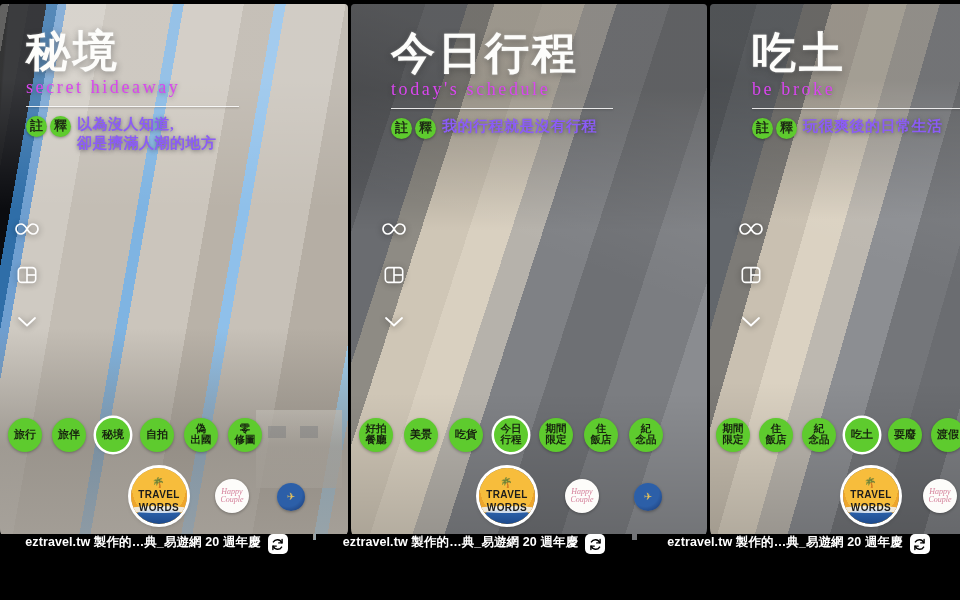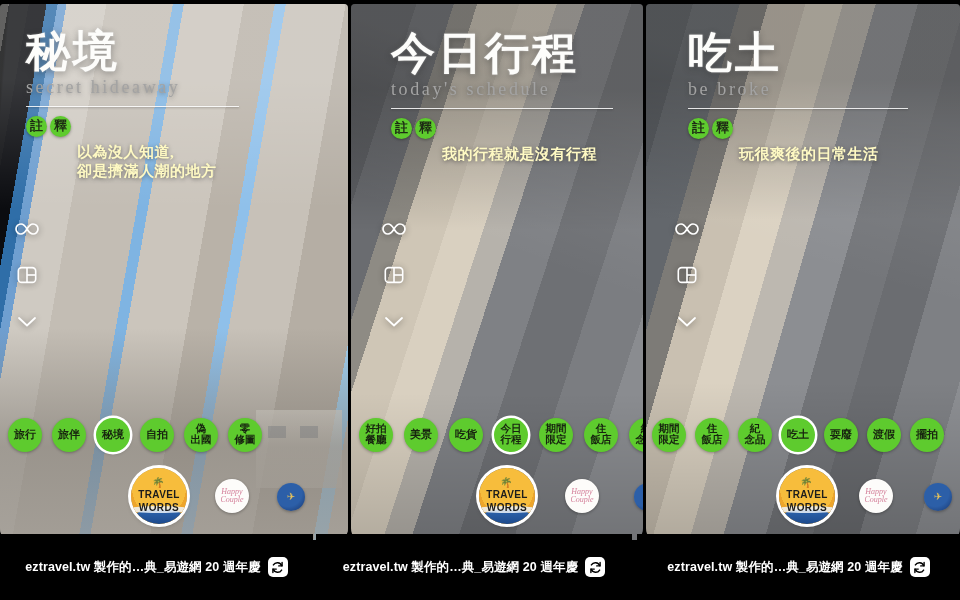--- a/index.html
+++ b/index.html
@@ -15,21 +15,21 @@
     position:relative;
     width:314px;height:540px;
     margin-top:4px;
     margin-right:3px;
     border-radius:4px 4px 16px 16px;
     overflow:hidden;
     flex:0 0 auto;
   }
   .panel:last-of-type{margin-right:0;width:320px;}
   .panel.p1{width:313px;padding-left:35px;}
-  .panel.p2{width:292px;}
+  .panel.p2{width:356px;}
 
   
   .bg{position:absolute;inset:0;}
 
   
   .bg1{
     background:
       linear-gradient(95deg, rgba(0,0,0,.55) 0 2%, rgba(0,0,0,0) 2.6%),
       linear-gradient(100deg,
         #8f8d8a 0 2%,
@@ -120,21 +120,21 @@
     font-weight:700;
     font-size:44px;line-height:.98;
     color:#fdfdfb;
     letter-spacing:3px;
     text-shadow:0 2px 7px rgba(40,40,40,.45), 0 0 2px rgba(255,255,255,.5);
     white-space:nowrap;
   }
   .title-en{
     font-family:"Liberation Serif","DejaVu Serif",serif;
     font-size:18px;line-height:1.25;
-    color:#a3a3a3;
+    color:#d946ef;
     letter-spacing:2.6px;
     margin-top:3px;
     text-shadow:0 1px 4px rgba(50,50,50,.5);
     white-space:nowrap;
   }
   .rule{
     height:1px;background:rgba(255,255,255,.85);
     margin-top:7px;margin-bottom:8px;
     box-shadow:0 1px 2px rgba(0,0,0,.25);
   }
@@ -149,24 +149,23 @@
     background:#5ecb2e;
     display:flex;align-items:center;justify-content:center;
     font-family:"Liberation Serif","DejaVu Serif",serif;
     font-weight:700;font-size:13px;color:#1d2a14;
     box-shadow:0 1px 3px rgba(0,0,0,.35);
   }
   .note-text{
     font-family:"Liberation Serif","DejaVu Serif",serif;
     font-weight:700;
     font-size:15px;line-height:1.32;
-    color:#fef9c3;
+    color:#8b5cf6;
     letter-spacing:.5px;
     text-shadow:0 1px 4px rgba(45,45,45,.6);
-    margin-top:28px;
   }
 
   
   .rail{position:absolute;left:14px;top:212px;display:flex;flex-direction:column;gap:20px;}
   .rail.r2{top:212px;left:30px;}
   .rail.r3{top:212px;left:28px;}
   .rail-btn{
     width:26px;height:26px;
     display:flex;align-items:center;justify-content:center;
     color:#fff;
@@ -250,21 +249,21 @@
     background:radial-gradient(circle at 40% 35%, #2c5fa8 0 55%, #17346b 100%);
     box-shadow:0 1px 3px rgba(0,0,0,.3);
     display:flex;align-items:center;justify-content:center;
   }
   .stk-blue em{font-size:10px;color:#e7c25a;font-style:normal;line-height:1;}
 
   
   .caption{
     position:absolute;bottom:0;left:0;width:100%;height:66px;
     background:#000;
-    display:flex;align-items:center;justify-content:center;gap:7px;
+    display:flex;justify-content:center;gap:7px;
   }
   .cap-text{
     font-family:"Liberation Sans","DejaVu Sans",sans-serif;
     font-weight:700;font-size:12.5px;color:#ffffff;letter-spacing:.1px;
     white-space:nowrap;
   }
   .remix{
     width:20px;height:20px;flex:0 0 auto;
     background:#fff;border-radius:5px;
     display:flex;align-items:center;justify-content:center;

